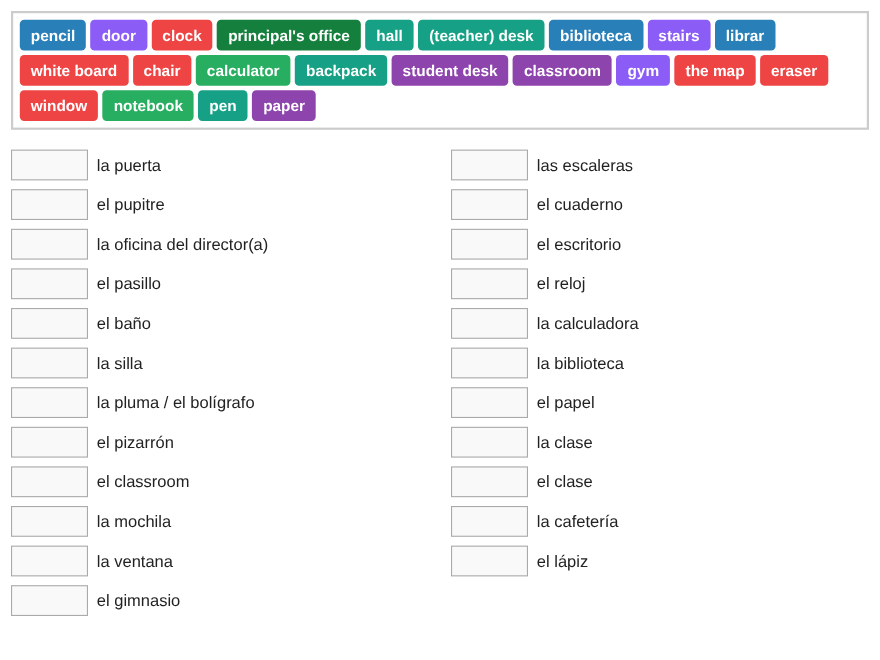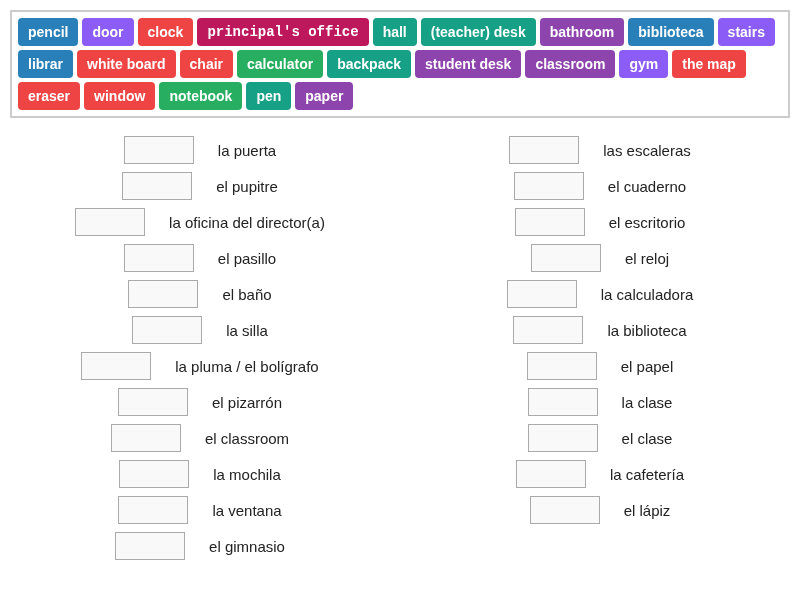--- a/index.html
+++ b/index.html
@@ -32,40 +32,39 @@
       cursor: pointer;
       white-space: nowrap;
     }
 
     .color-red    { background-color: #8b5cf6; }
     .color-orange { background-color: #ef4444; }
     .color-green  { background-color: #27ae60; }
     .color-teal   { background-color: #16a085; text-align: center; }
     .color-blue   { background-color: #2980b9; text-align: right; }
     .color-purple { background-color: #8e44ad; }
-    .color-dark-green { background-color: #be185d; font-family: Liberation Mono, monospace; }
+    .color-dark-green { background-color: #15803d; }
 
     .matching-area {
       display: grid;
       grid-template-columns: 1fr 1fr;
       gap: 0 20px;
     }
 
     .match-column {
       display: flex;
       flex-direction: column;
       gap: 4px;
     }
 
     .match-row {
       display: flex;
       align-items: center;
-      gap: 24px;
+      gap: 8px;
       padding: 2px 0;
-      justify-content: center;
     }
 
     .answer-box {
       width: 70px;
       height: 28px;
       border: 1px solid #aaa;
       background: #f9f9f9;
       flex-shrink: 0;
     }
 
@@ -77,21 +76,20 @@
 </head>
 <body>
 
 <div class="word-bank" id="word-bank-container">
 <div class="word-chip color-blue">pencil</div>
     <div class="word-chip color-red">door</div>
     <div class="word-chip color-orange">clock</div>
     <div class="word-chip color-dark-green">principal's office</div>
     <div class="word-chip color-teal">hall</div>
     <div class="word-chip color-teal">(teacher) desk</div>
-    <div class="word-chip color-purple">bathroom</div>
     <div class="word-chip color-blue">biblioteca</div>
     <div class="word-chip color-red">stairs</div>
     <div class="word-chip color-blue">librar</div>
     <div class="word-chip color-orange">white board</div>
     <div class="word-chip color-orange">chair</div>
     <div class="word-chip color-green">calculator</div>
     <div class="word-chip color-teal">backpack</div>
     <div class="word-chip color-purple">student desk</div>
     <div class="word-chip color-purple">classroom</div>
     <div class="word-chip color-red">gym</div>

